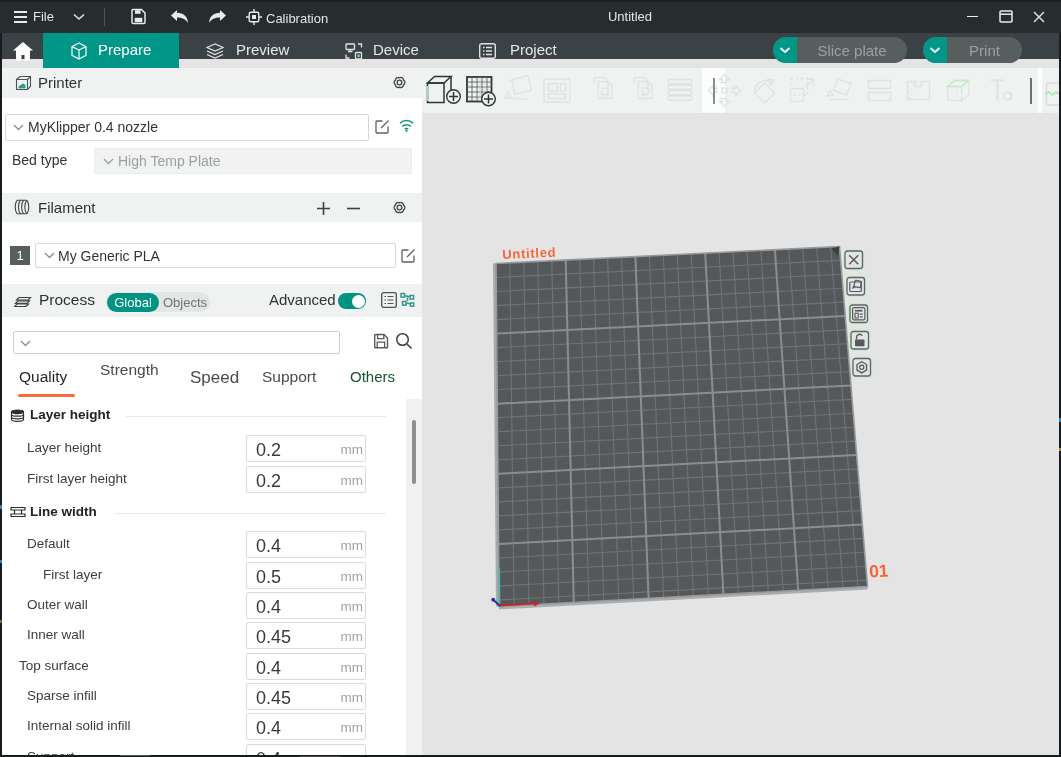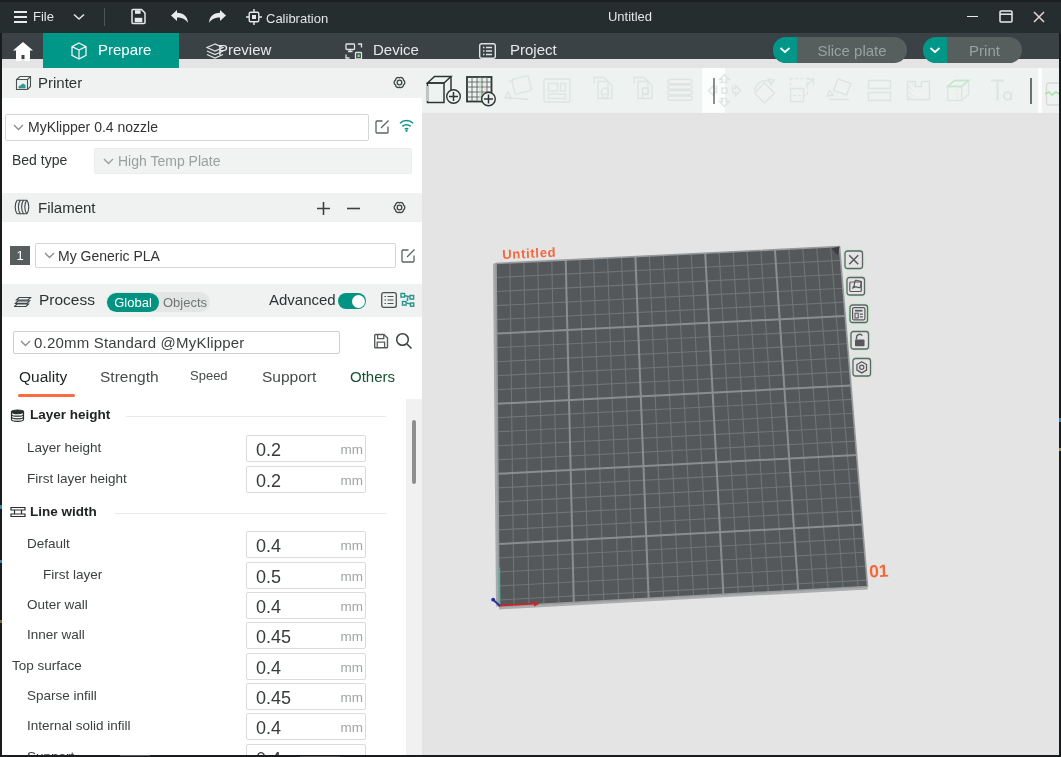--- a/index.html
+++ b/index.html
@@ -80,21 +80,21 @@
    <path d="M9 1l7 3.6v8.8L9 17l-7-3.6V4.6z M2 4.6L9 8m0 0l7-3.4M9 8v9" fill="none" stroke="#f2f4f4" stroke-width="1.3"></path>
       </svg>
  <div class="abs tabtxt" style="left:98px;top:8px;font-weight:400;color:#fff">Prepare</div>
  <svg class="abs" style="left:206px;top:10px" width="18" height="16" viewBox="0 0 18 16">
    <g fill="none" stroke="#dfe3e3" stroke-width="1.3">
    <path d="M9 1L1 4.5 9 8l8-3.5z"></path>
           <path d="M1 8l8 3.5L17 8"></path>
           <path d="M1 11.5L9 15l8-3.5"></path>
         </g>
       </svg>
- <div class="abs tabtxt" style="left:218px;top:8px">Preview</div>
+ <div class="abs tabtxt" style="left:236px;top:8px">Preview</div>
  <svg class="abs" style="left:345px;top:10px" width="18" height="17" viewBox="0 0 18 17">
    <g fill="none" stroke="#dfe3e3" stroke-width="1.3">
    <rect x="1" y="1" width="8.5" height="5.5" rx="0.8"></rect>
           <path d="M5.2 6.5v2M3 8.5h4.5"></path>
    <path d="M13 1h3.5v3.5"></path>
           <path d="M1 11.5V15h3.5"></path>
    <rect x="10.5" y="9.5" width="6" height="6.5" rx="0.8"></rect>
         </g>
    <rect x="12.5" y="11.5" width="2.2" height="2.6" fill="#8fd79a"></rect>
       </svg>
@@ -228,34 +228,33 @@
    <rect x="2.5" y="9.5" width="3.6" height="3.6"></rect>
           <rect x="10.5" y="11" width="3.2" height="3.2"></rect>
    <path d="M5.2 3.8l4.2.9M6.6 11l3.4.9M7.5 5.5v3.5"></path>
         </g>
       </svg>
 
  <div class="sel" style="left:11px;top:263px;width:327px;height:23px;border-color:#cfcfcf"></div>
  <svg class="abs" style="left:18px;top:272px" width="11" height="7" viewBox="0 0 11 7">
    <path d="M1 1l4.5 4.5L10 1" stroke="#8a8f8e" stroke-width="1.4" fill="none"></path>
       </svg>
- <div class="abs" style="left:32px;top:265.5px;font-size:15px;letter-spacing:0.2px;color:#3b403f">0.20mm Standard @MyKlipper</div>
  <svg class="abs" style="left:371px;top:265px" width="16" height="16" viewBox="0 0 16 16">
    <path d="M2.5 1.5h8.5L14.5 5v9a.8.8 0 0 1-.8.8H2.5a.8.8 0 0 1-.8-.8V2.3a.8.8 0 0 1 .8-.8z" fill="none" stroke="#565c5b" stroke-width="1.4"></path>
    <path d="M4.6 1.8v3.8h6.2V1.8M4.2 14.6V9.2h7.4v5.4" fill="none" stroke="#565c5b" stroke-width="1.3"></path>
       </svg>
  <svg class="abs" style="left:393px;top:264px" width="18" height="18" viewBox="0 0 18 18">
    <circle cx="7.5" cy="7.5" r="5.8" fill="none" stroke="#3c4242" stroke-width="1.5"></circle>
    <path d="M12 12l4.5 4.5" stroke="#3c4242" stroke-width="1.6"></path>
       </svg>
 
  <div class="abs" style="left:17px;top:300px;font-size:15.5px;font-weight:400;color:#1f2423">Quality</div>
  <div class="abs" style="left:16px;top:325.5px;width:57px;height:3.5px;background:#fd6c3e;border-radius:2px"></div>
- <div class="abs" style="left:98px;top:300px;font-size:15.5px;color:#474c4b">Strength</div>
- <div class="abs" style="left:188px;top:300px;font-size:13px;color:#474c4b">Speed</div>
+ <div class="abs" style="left:98px;top:293px;font-size:15.5px;color:#474c4b">Strength</div>
+ <div class="abs" style="left:188px;top:300px;font-size:17px;color:#474c4b">Speed</div>
  <div class="abs" style="left:260px;top:300px;font-size:15.5px;color:#474c4b">Support</div>
  <div class="abs" style="left:348px;top:300px;font-size:15px;color:#14532d">Others</div>
 
  <div class="abs" style="left:404px;top:331px;width:16px;height:356px;background:#f1f1f1"></div>
  <div class="abs" style="left:410px;top:352px;width:4px;height:64px;background:#8f8f8f;border-radius:2px"></div>
  <svg class="abs" style="left:8px;top:341px" width="15" height="13" viewBox="0 0 15 13">
 <g fill="none" stroke="#2b302f" stroke-width="1.2">
 <path d="M1.5 2.8c0-1 2.7-1.8 6-1.8s6 .8 6 1.8-2.7 1.8-6 1.8-6-.8-6-1.8z" fill="#2b302f"></path>
 <path d="M1.5 2.8v2.6c0 1 2.7 1.8 6 1.8s6-.8 6-1.8V2.8"></path>
 <path d="M1.5 5.4v2.6c0 1 2.7 1.8 6 1.8s6-.8 6-1.8V5.4"></path>
@@ -289,21 +288,21 @@
       <div class="num" style="left:254px;top:498.5px">0.5</div>
       <div class="unit" style="left:244px;top:500.5px;width:117px;text-align:right">mm</div>
  <div class="lbl" style="left:25px;top:529px">Outer wall</div>
       <div class="inbox" style="left:244px;top:524px"></div>
       <div class="num" style="left:254px;top:529px">0.4</div>
       <div class="unit" style="left:244px;top:531px;width:117px;text-align:right">mm</div>
  <div class="lbl" style="left:25px;top:559px">Inner wall</div>
       <div class="inbox" style="left:244px;top:554px"></div>
       <div class="num" style="left:254px;top:559px">0.45</div>
       <div class="unit" style="left:244px;top:561px;width:117px;text-align:right">mm</div>
- <div class="lbl" style="left:10px;top:589.5px">Top surface</div>
+ <div class="lbl" style="left:17px;top:589.5px">Top surface</div>
       <div class="inbox" style="left:244px;top:584.5px"></div>
       <div class="num" style="left:254px;top:589.5px">0.4</div>
       <div class="unit" style="left:244px;top:591.5px;width:117px;text-align:right">mm</div>
  <div class="lbl" style="left:25px;top:620px">Sparse infill</div>
       <div class="inbox" style="left:244px;top:615px"></div>
       <div class="num" style="left:254px;top:620px">0.45</div>
       <div class="unit" style="left:244px;top:622px;width:117px;text-align:right">mm</div>
  <div class="lbl" style="left:25px;top:650px">Internal solid infill</div>
       <div class="inbox" style="left:244px;top:645px"></div>
       <div class="num" style="left:254px;top:650px">0.4</div>

